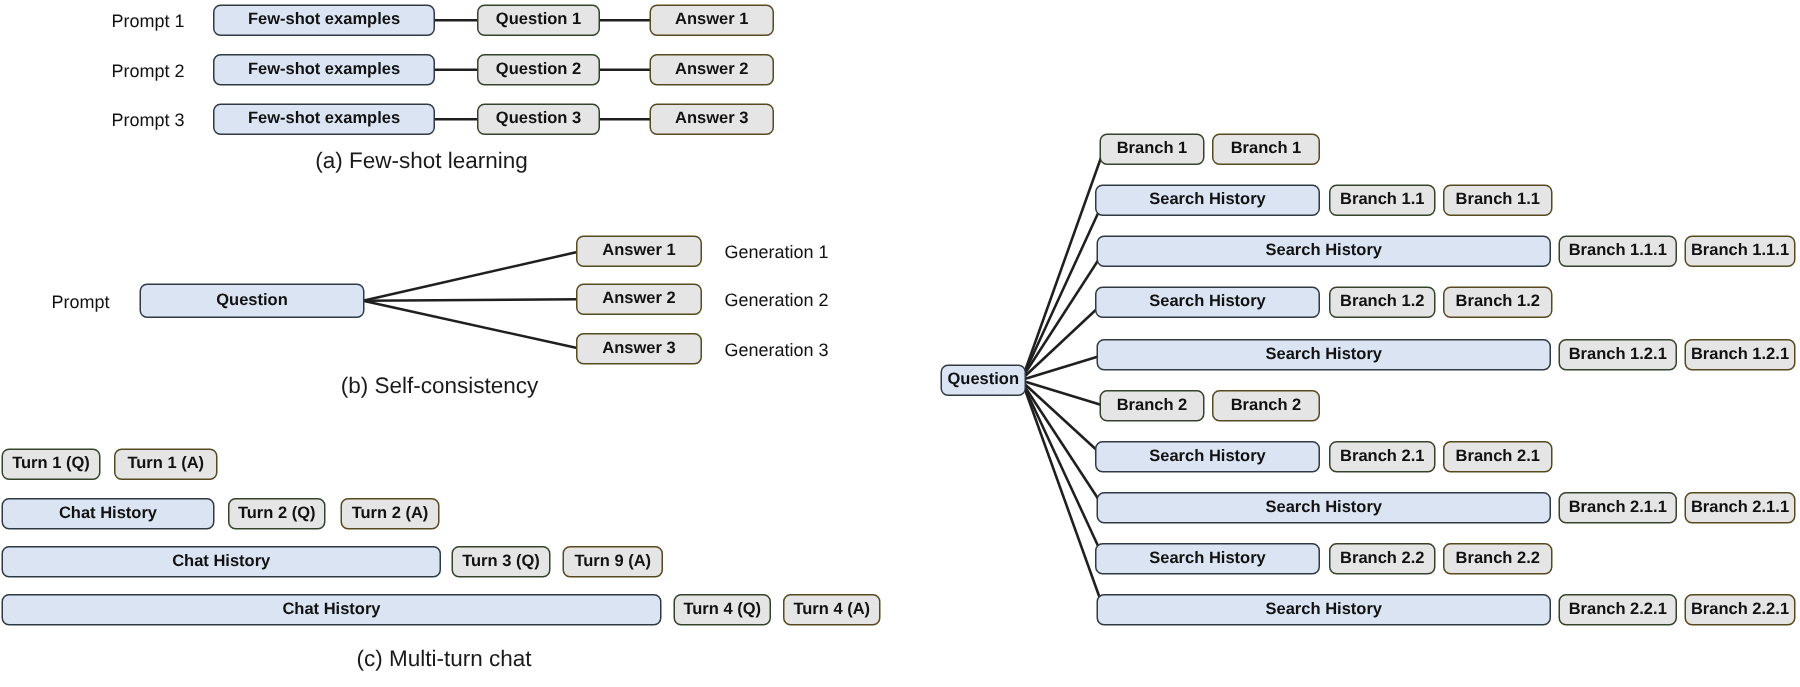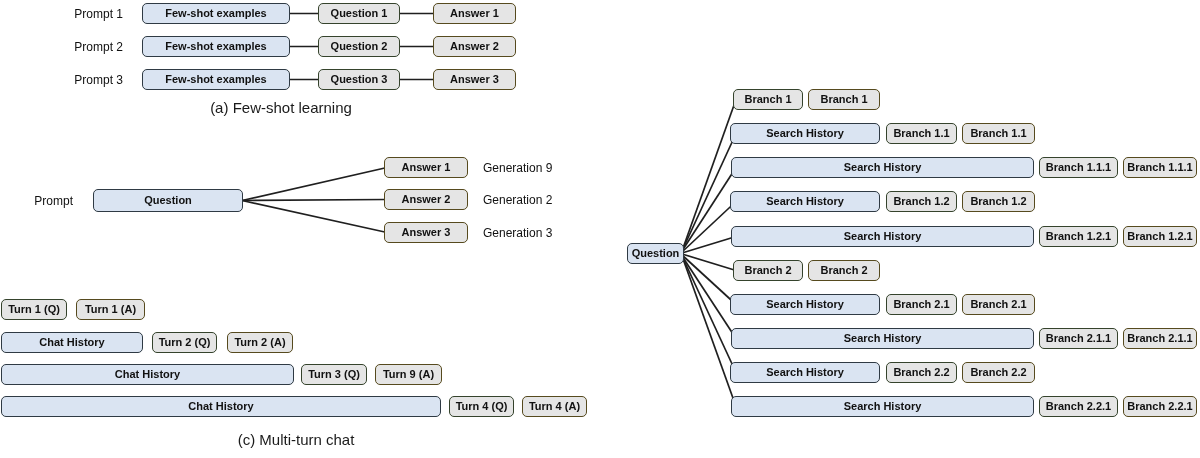--- a/index.html
+++ b/index.html
@@ -73,28 +73,29 @@
   <div class="box ctx" style="left:142px;top:69px;width:148px;height:21px">Few-shot examples</div>
   <div class="box qst" style="left:318px;top:69px;width:82px;height:21px">Question 3</div>
   <div class="box ans" style="left:433px;top:69px;width:83px;height:21px">Answer 3</div>
 
   <div class="caption" style="left:81px;top:99px">(a) Few-shot learning</div>
 
   <div class="lbl right" style="left:13px;top:190px;width:60px;height:21px">Prompt</div>
   <div class="box ctx" style="left:93px;top:189px;width:150px;height:23px">Question</div>
 
   <div class="box ans" style="left:384px;top:157px;width:84px;height:21px">Answer 1</div>
-  <div class="lbl" style="left:483px;top:157px;height:21px">Generation 9</div>
+  <div class="lbl" style="left:483px;top:157px;height:21px">Generation 1</div>
 
   <div class="box ans" style="left:384px;top:189px;width:84px;height:21px">Answer 2</div>
   <div class="lbl" style="left:483px;top:189px;height:21px">Generation 2</div>
 
   <div class="box ans" style="left:384px;top:222px;width:84px;height:21px">Answer 3</div>
   <div class="lbl" style="left:483px;top:222px;height:21px">Generation 3</div>
 
+  <div class="caption" style="left:93px;top:249px">(b) Self-consistency</div>
 
   <div class="box qst" style="left:1px;top:299px;width:66px;height:21px">Turn 1 (Q)</div>
   <div class="box ans" style="left:76px;top:299px;width:69px;height:21px">Turn 1 (A)</div>
 
   <div class="box ctx" style="left:1px;top:332px;width:142px;height:21px">Chat History</div>
   <div class="box qst" style="left:152px;top:332px;width:65px;height:21px">Turn 2 (Q)</div>
   <div class="box ans" style="left:227px;top:332px;width:66px;height:21px">Turn 2 (A)</div>
 
   <div class="box ctx" style="left:1px;top:364px;width:293px;height:21px">Chat History</div>
   <div class="box qst" style="left:301px;top:364px;width:66px;height:21px">Turn 3 (Q)</div>

